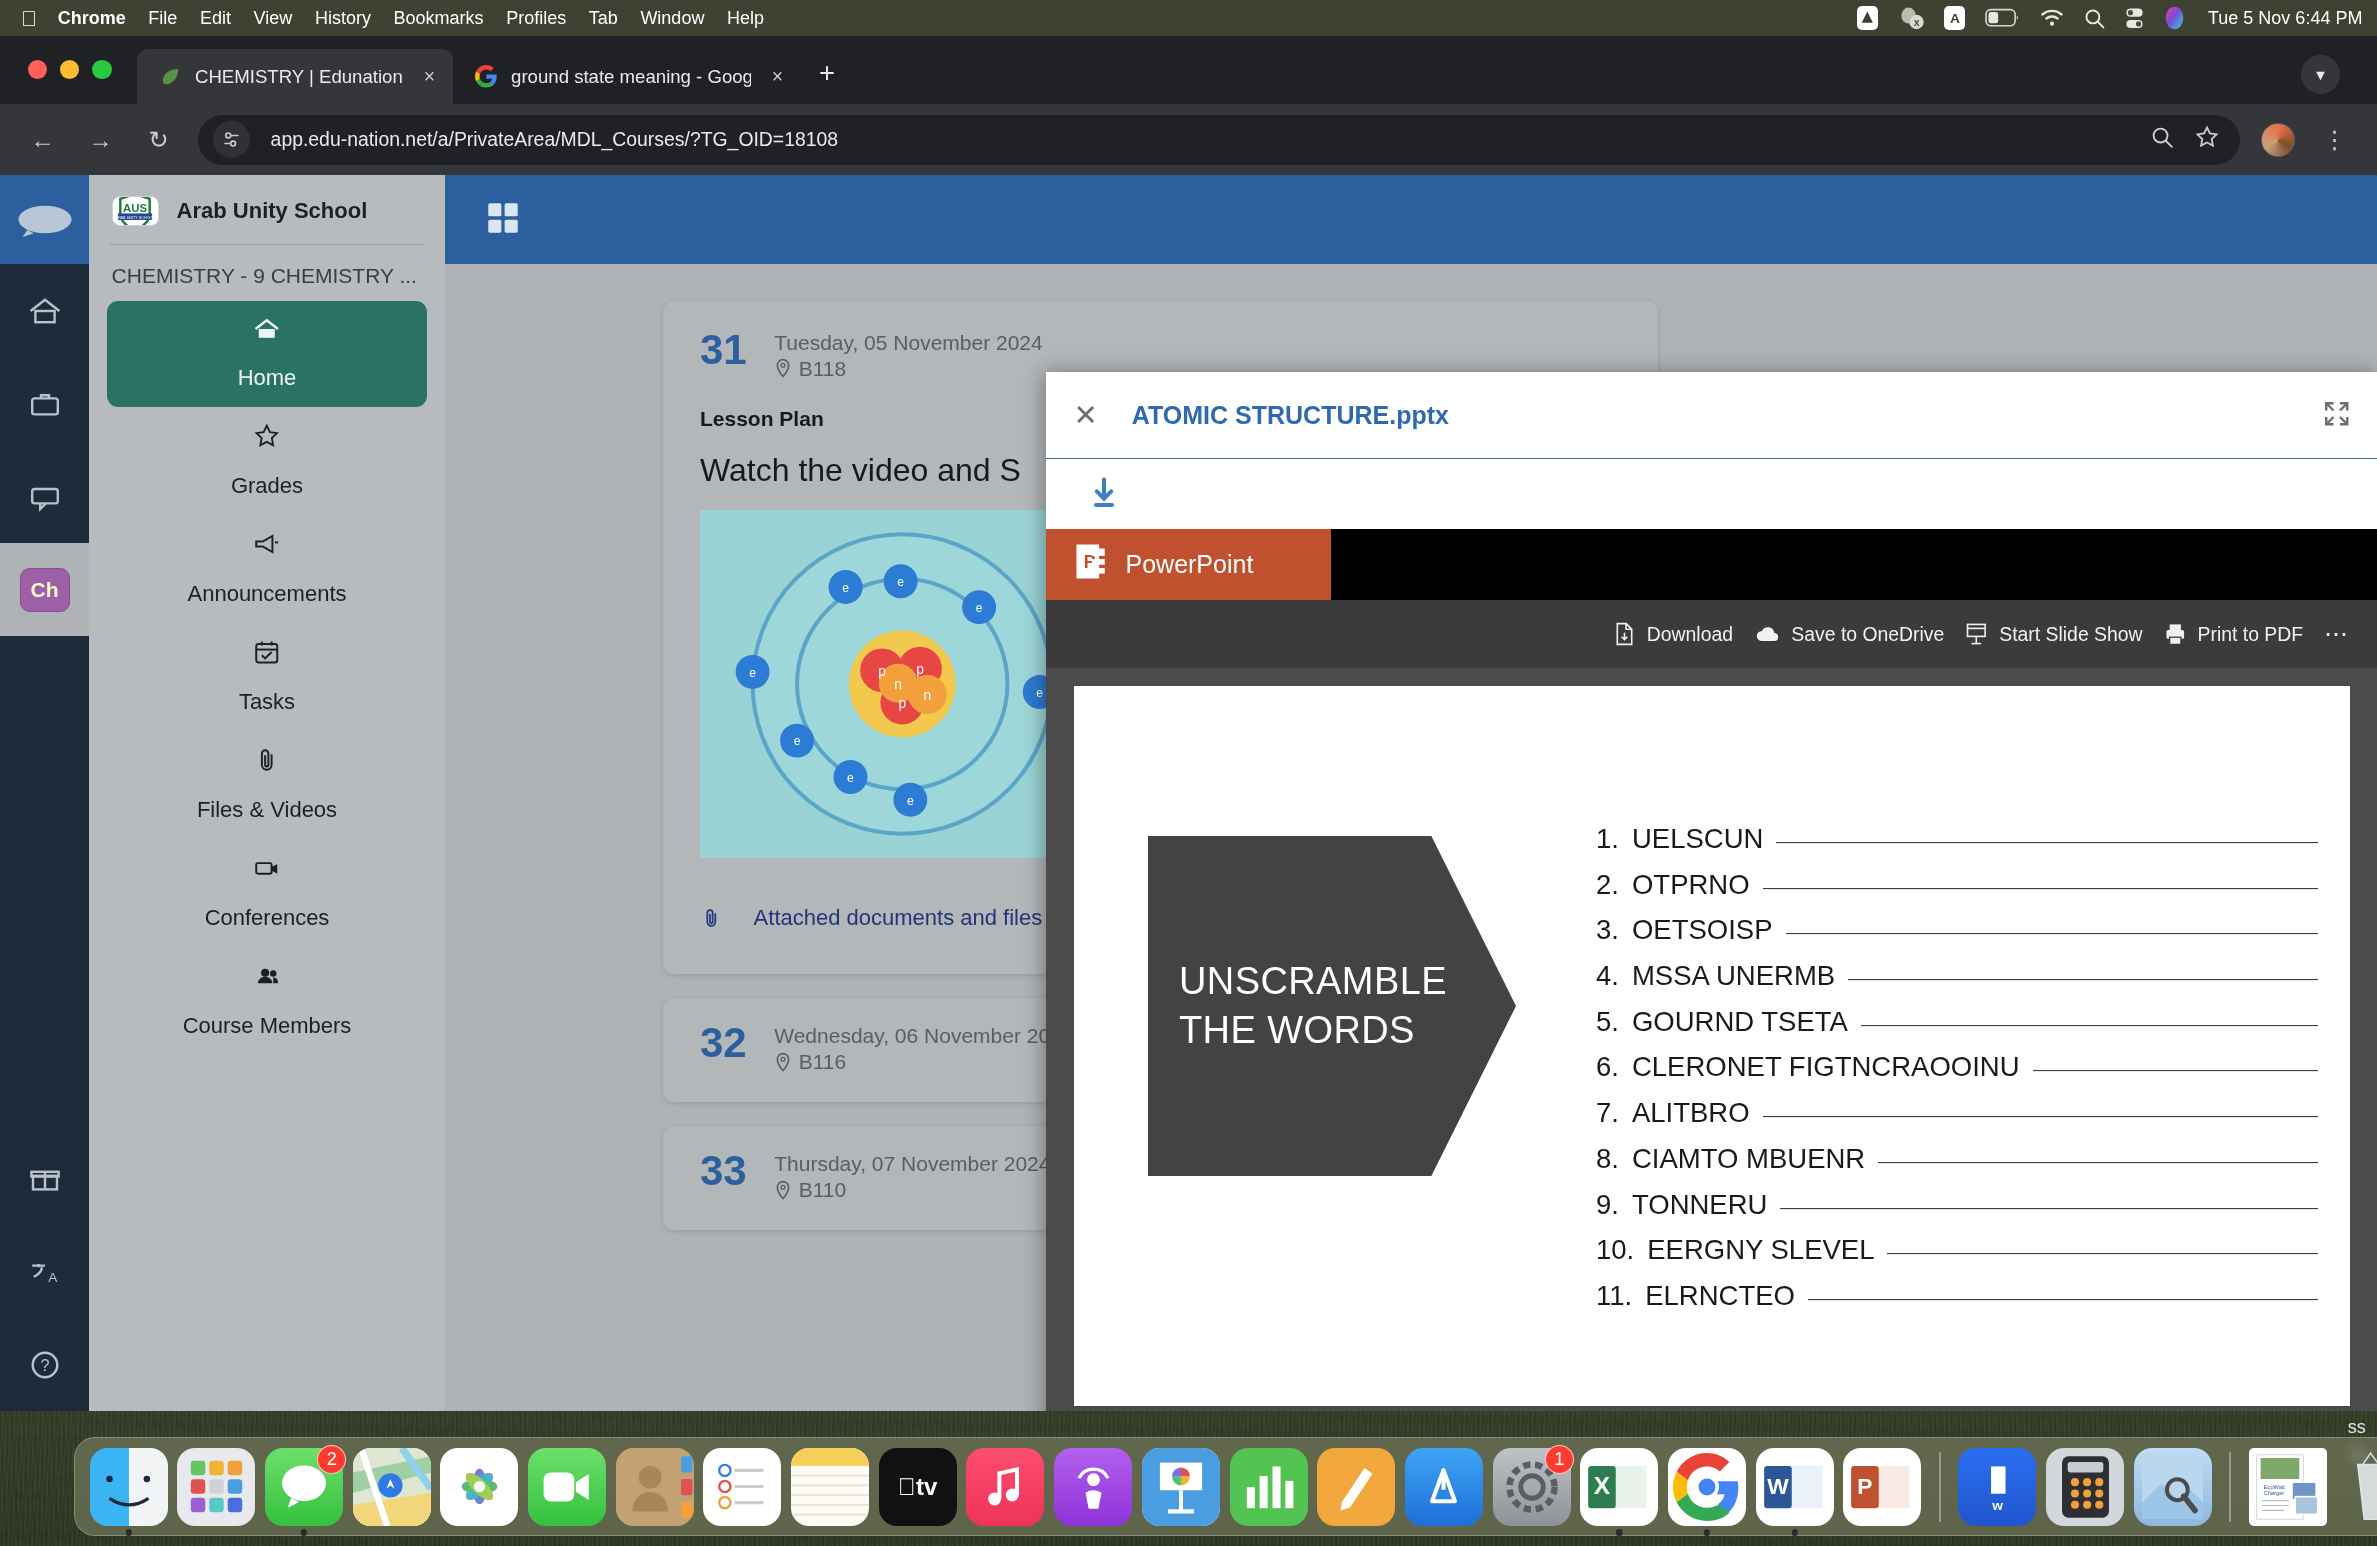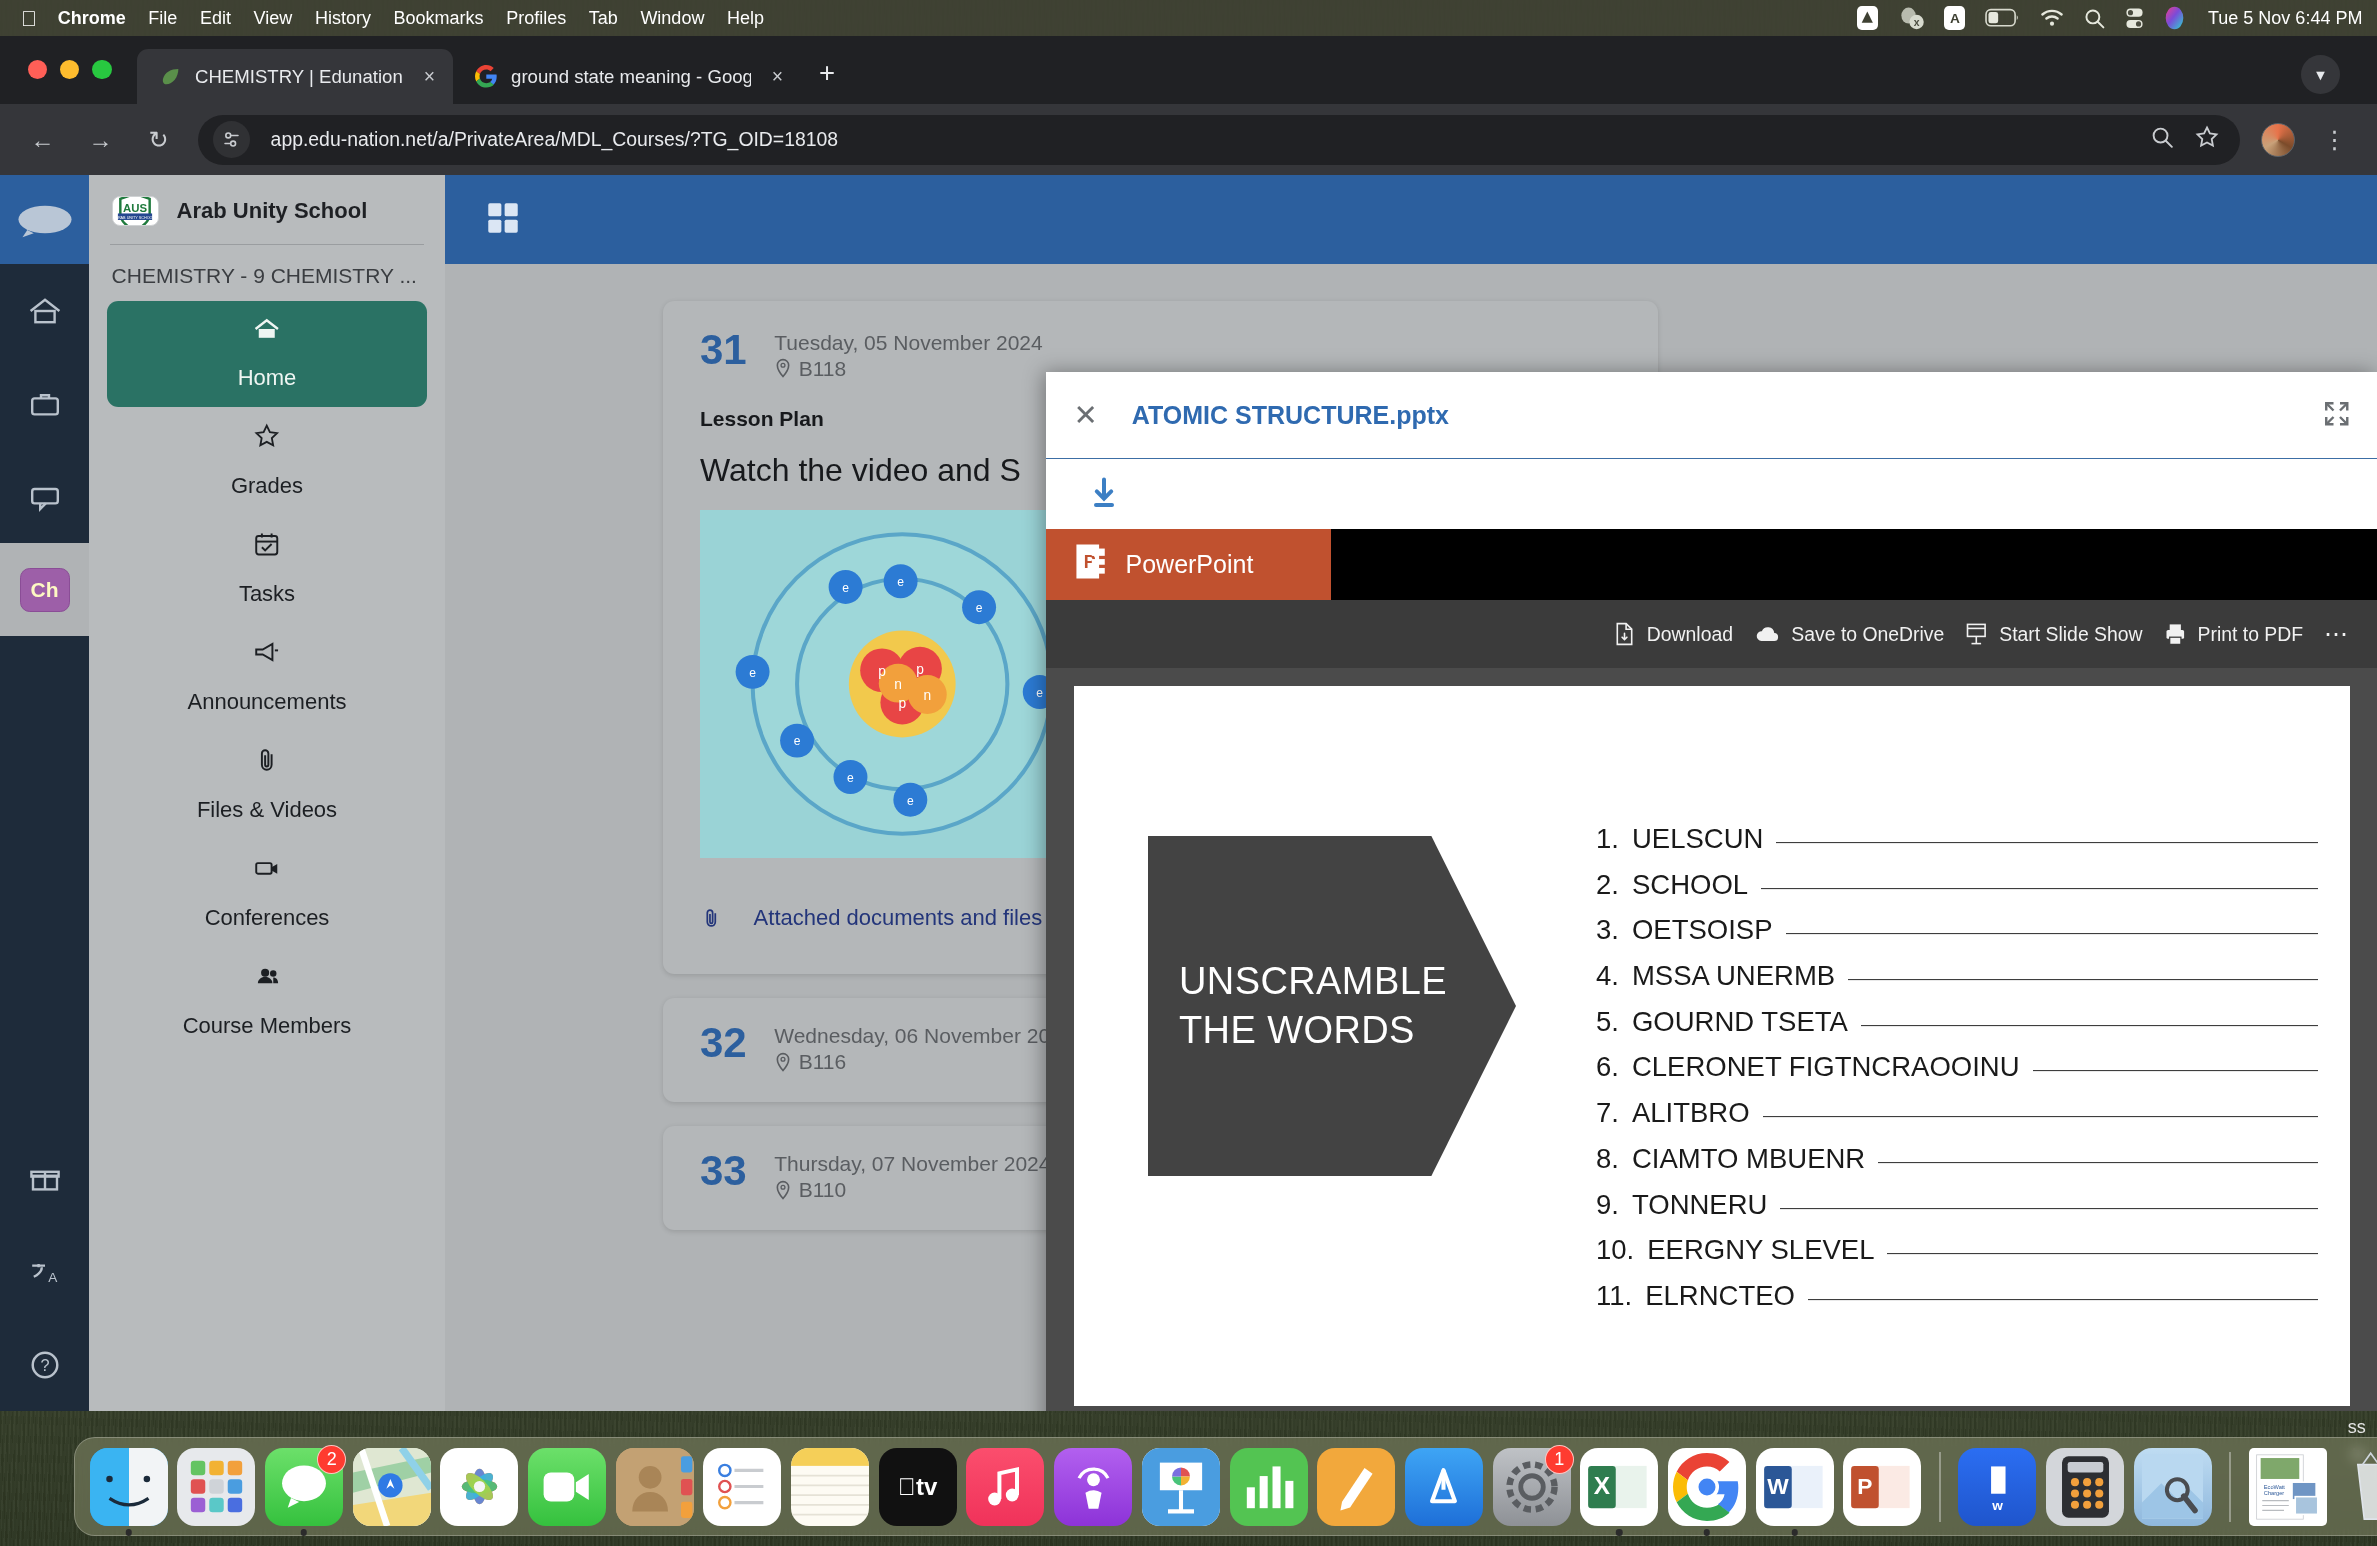--- a/index.html
+++ b/index.html
@@ -488,37 +488,37 @@
         <span class="ni-ico">
           <svg width="27.5" height="26" viewBox="0 0 24 24">
               <path d="M12 2.5l2.9 6 6.6.9-4.8 4.6 1.2 6.5L12 17.4 6.1 20.5l1.2-6.5L2.5 9.4l6.6-.9z" fill="none" stroke="#1c1f23" stroke-width="1.7"></path>
             </svg>
         </span>
         <span>Grades</span>
       </div>
       <div class="nav-item">
         <span class="ni-ico">
           <svg width="27.5" height="26" viewBox="0 0 34 32">
+              <path d="M4 13 h8 l12 -7 v20 l-12 -7 H4 z" stroke="#1c1f23" stroke-width="2.4" fill="none"></path>
+              <line x1="27" y1="14" x2="31" y2="14" stroke="#1c1f23" stroke-width="2.4"></line>
+            </svg>
+        </span>
+        <span>Announcements</span>
+      </div>
+      <div class="nav-item">
+        <span class="ni-ico">
+          <svg width="27.5" height="26" viewBox="0 0 34 32">
               <rect x="4" y="6" width="26" height="23" rx="3" stroke="#1c1f23" stroke-width="2.4" fill="none"></rect>
               <line x1="4" y1="13" x2="30" y2="13" stroke="#1c1f23" stroke-width="2.4"></line>
               <path d="M11 20 l4 4 8 -8" stroke="#1c1f23" stroke-width="2.4" fill="none"></path>
               <line x1="11" y1="3" x2="11" y2="8" stroke="#1c1f23" stroke-width="2.4"></line>
               <line x1="23" y1="3" x2="23" y2="8" stroke="#1c1f23" stroke-width="2.4"></line>
             </svg>
         </span>
         <span>Tasks</span>
-      </div>
-      <div class="nav-item">
-        <span class="ni-ico">
-          <svg width="27.5" height="26" viewBox="0 0 34 32">
-              <path d="M4 13 h8 l12 -7 v20 l-12 -7 H4 z" stroke="#1c1f23" stroke-width="2.4" fill="none"></path>
-              <line x1="27" y1="14" x2="31" y2="14" stroke="#1c1f23" stroke-width="2.4"></line>
-            </svg>
-        </span>
-        <span>Announcements</span>
       </div>
       <div class="nav-item">
         <span class="ni-ico">
           <svg width="27.5" height="26" viewBox="0 0 34 32">
               <path d="M23 9 v13 a6 6 0 0 1 -12 0 V8 a4 4 0 0 1 8 0 v14 a2 2 0 0 1 -4 0 V10" stroke="#1c1f23" stroke-width="2.4" fill="none"></path>
             </svg>
         </span>
         <span>Files &amp; Videos</span>
       </div>
       <div class="nav-item">
@@ -746,21 +746,21 @@
           </div>
 
           <div class="word-list">
             <div class="word-row">
               <span>1.</span>
               <span>UELSCUN</span>
               <span class="rule"></span>
             </div>
             <div class="word-row">
               <span>2.</span>
-              <span>SCHOOL</span>
+              <span>OTPRNO</span>
               <span class="rule"></span>
             </div>
             <div class="word-row">
               <span>3.</span>
               <span>OETSOISP</span>
               <span class="rule"></span>
             </div>
             <div class="word-row">
               <span>4.</span>
               <span>MSSA UNERMB</span>

